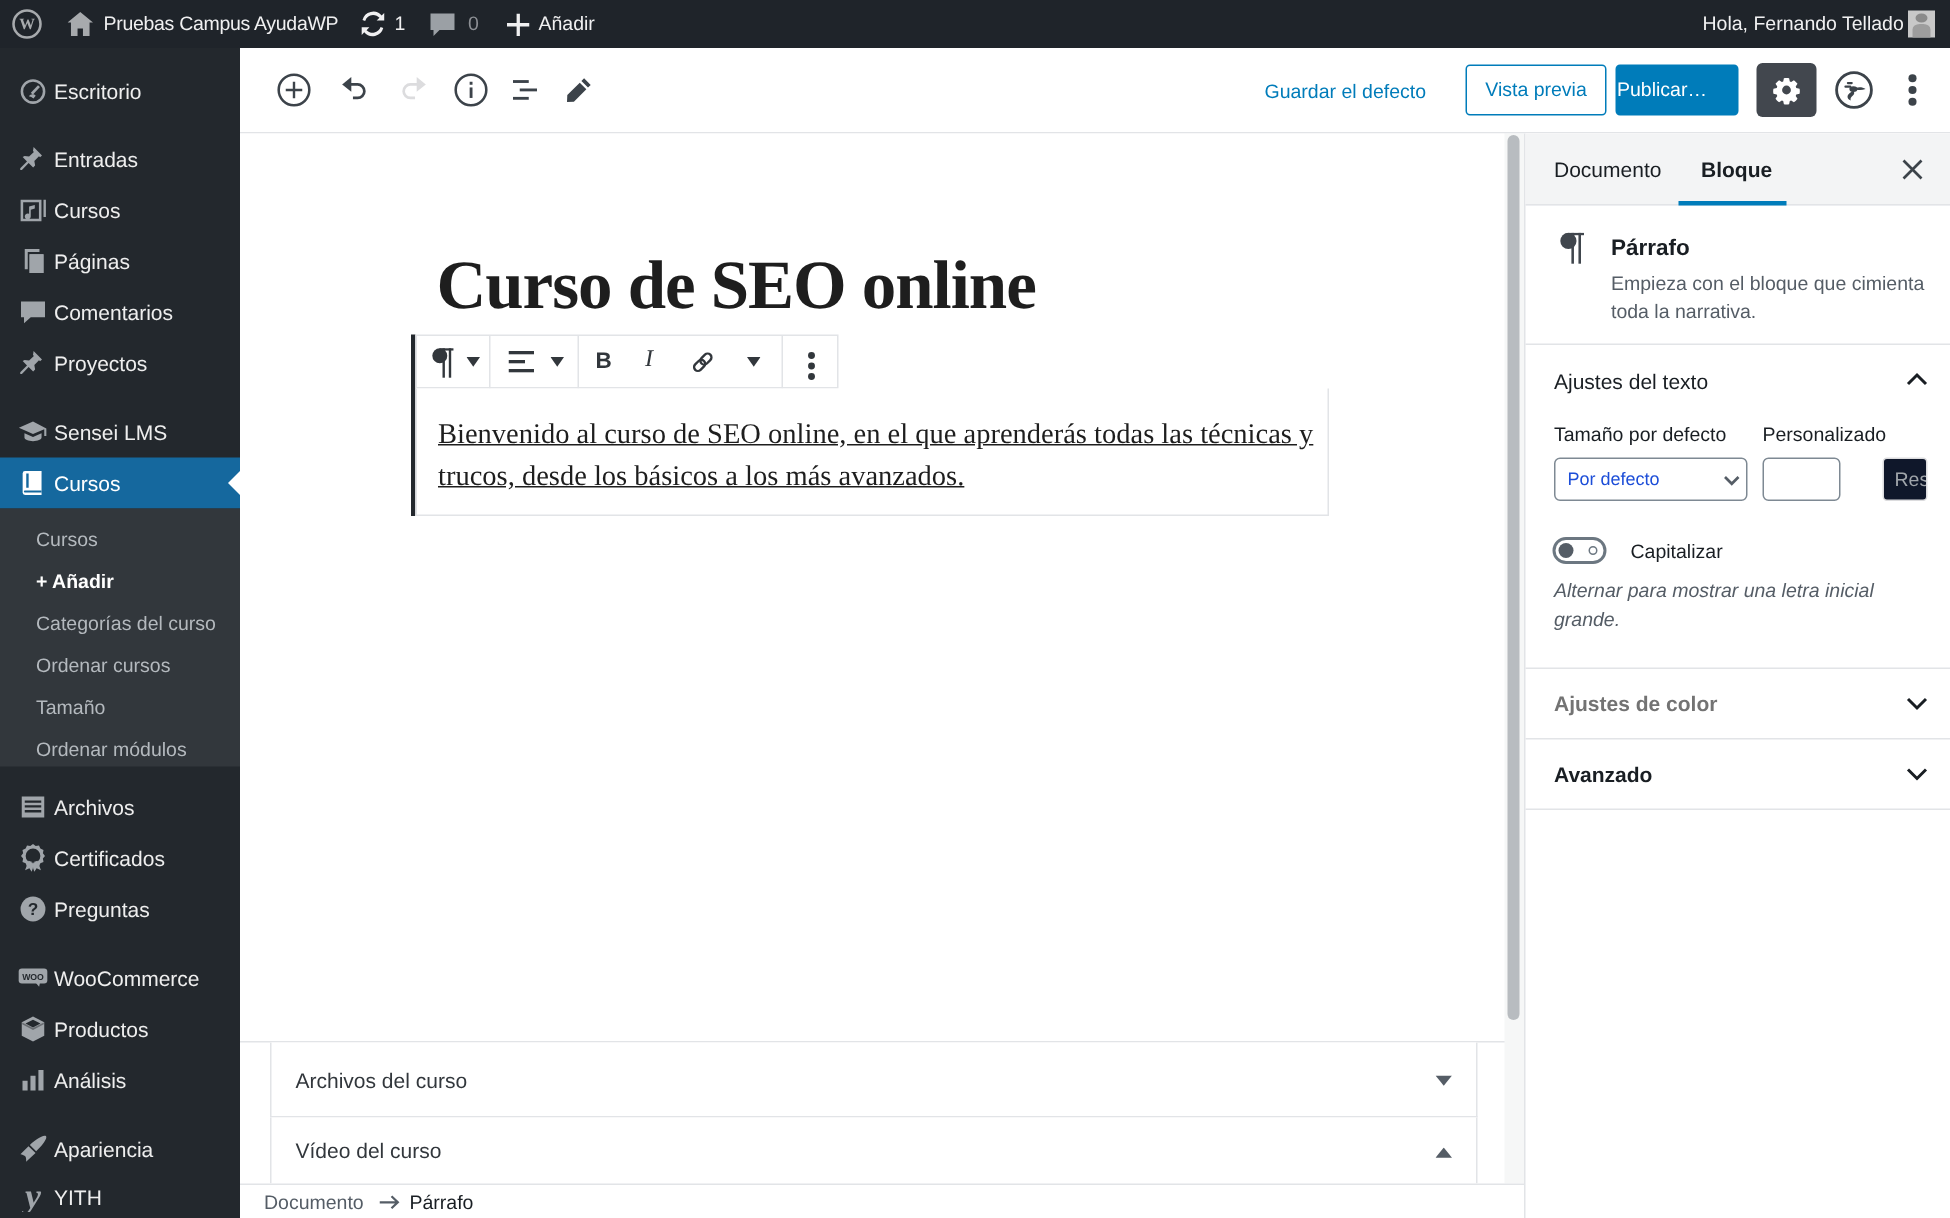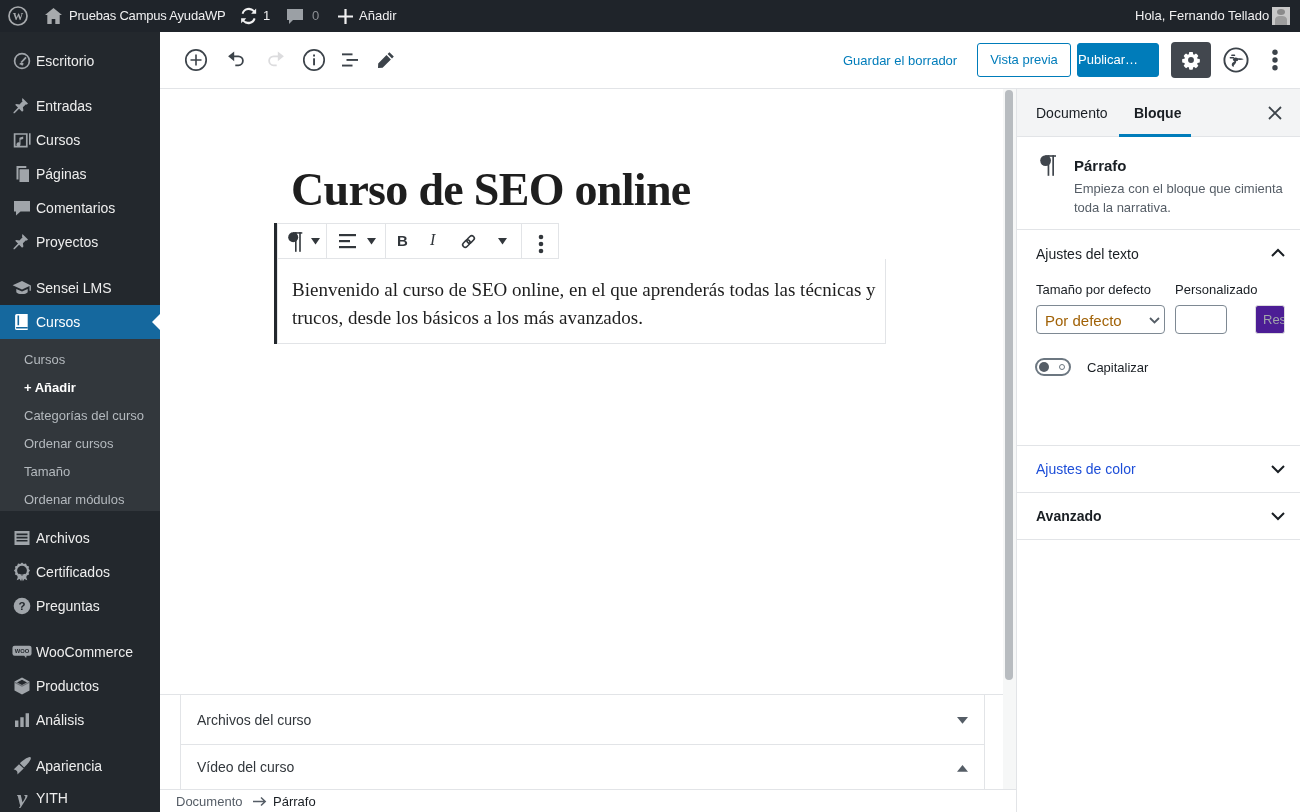--- a/index.html
+++ b/index.html
@@ -43,21 +43,21 @@
 #ptitle { position:absolute; left:131px; top:74px; width:620px;
   font-family:"Liberation Serif", serif; font-weight:bold; font-size:46px;
   letter-spacing:-0.7px; color:#1e1e1e; }
 #toolbar { position:absolute; left:117px; top:134px; width:282px; height:36px;
   background:#fff; border:1px solid #e2e4e7; }
 #darkbar { position:absolute; left:114px; top:134px; width:3px; height:121px; background:#23282d; }
 #pblock { position:absolute; left:117px; top:170px; width:609px; height:85px;
   background:#fff; border:1px solid #e2e4e7; border-top:none; }
 #ptext { position:absolute; left:14px; top:17px; width:600px;
   font-family:"Liberation Serif", serif; font-size:19px; line-height:28px;
-  color:#1e1e1e; white-space:nowrap; }
+  color:#1e1e1e; white-space:nowrap;text-decoration:underline; }
 .tsep { position:absolute; top:0; width:1px; height:35px; background:#e2e4e7; }
 .tbi { position:absolute; }
 
 #mbline { position:absolute; left:0; top:605px; width:856px; height:1px; background:#e2e4e7; }
 .mbox { position:absolute; left:20px; width:805px; background:#fff;
   border-left:1px solid #e2e4e7; border-right:1px solid #e2e4e7; }
 .mbox h2 { position:absolute; left:16px; top:0; width:400px;
   font-size:14px; font-weight:normal; color:#32373c; }
 
 #crumb { position:absolute; left:160px; top:789px; width:856px; height:23px;
@@ -239,21 +239,21 @@
   <svg class="hic" style="left:178px;top:16px" width="24" height="24" viewBox="0 0 24 24">
     <g fill="#3c434a">
         <rect x="4" y="5.4" width="10.5" height="1.9"></rect>
         <rect x="8.5" y="11" width="11.5" height="1.9"></rect>
         <rect x="4" y="16.6" width="10.5" height="1.9"></rect>
       </g>
   </svg>
   <svg class="hic" style="left:214px;top:16px" width="24" height="24" viewBox="0 0 24 24">
     <path fill="#3c434a" d="M15.4 4.2 19.8 8.6 18 10.4 13.6 6zM12.5 7.1 16.9 11.5 8.6 19.8 4 20 4.2 15.4z"></path>
   </svg>
-  <div id="savedraft">Guardar el borrador</div>
+  <div id="savedraft">Guardar el defecto</div>
   <div id="vista">Vista previa</div>
   <div id="publicar">Publicar…</div>
   <div id="gb">
     <svg style="position:absolute;left:9px;top:7px" width="22" height="22" viewBox="0 0 24 24">
       <path fill="#fff" d="M12 3.2c.6 0 1.3.1 1.9.2l.5 2.4 1 .4 2-1.3c1 .7 1.9 1.6 2.6 2.6l-1.3 2 .4 1 2.4.5a9 9 0 0 1 0 3.8l-2.4.5-.4 1 1.3 2c-.7 1-1.6 1.9-2.6 2.6l-2-1.3-1 .4-.5 2.4a9 9 0 0 1-3.8 0l-.5-2.4-1-.4-2 1.3c-1-.7-1.9-1.6-2.6-2.6l1.3-2-.4-1-2.4-.5a9 9 0 0 1 0-3.8l2.4-.5.4-1-1.3-2c.7-1 1.6-1.9 2.6-2.6l2 1.3 1-.4.5-2.4c.6-.1 1.2-.2 1.9-.2zm0 5.6a3.2 3.2 0 1 0 0 6.4 3.2 3.2 0 0 0 0-6.4z"></path>
     </svg>
   </div>
   <svg class="hic" style="left:1063px;top:15px" width="26" height="26" viewBox="0 0 26 26">
     <circle cx="13" cy="13" r="11.6" fill="none" stroke="#3c434a" stroke-width="1.9"></circle>
     <g fill="#3c434a">
@@ -367,37 +367,38 @@
     <div style="position:absolute;left:57px;top:43px;width:215px;font-size:13px;line-height:18.5px;color:#555d66">Empieza con el bloque que cimienta toda la narrativa.</div>
   </div>
   <div style="position:absolute;left:0;top:141px;width:283px;height:216px;border-bottom:1px solid #e2e4e7">
     <div style="position:absolute;left:19px;top:16px;font-size:14px;font-weight:normal;color:#191e23">Ajustes del texto</div>
     <svg style="position:absolute;left:254px;top:18px" width="14" height="9" viewBox="0 0 14 9">
         <path fill="none" stroke="#191e23" stroke-width="2" d="M1 8l6-6 6 6"></path>
       </svg>
     <div style="position:absolute;left:19px;top:52px;font-size:13px;color:#191e23">Tamaño por defecto</div>
     <div style="position:absolute;left:158px;top:52px;font-size:13px;color:#191e23">Personalizado</div>
     <div style="position:absolute;left:19px;top:75px;width:129px;height:29px;border:1px solid #7e8993;border-radius:4px;background:#fff">
-      <span style="position:absolute;left:8px;top:6px;font-size:15px;color:#a16207">Por defecto</span>
+      <span style="position:absolute;left:8px;top:6px;font-size:12px;color:#1d4ed8">Por defecto</span>
       <svg style="position:absolute;left:112px;top:11px" width="11" height="7" viewBox="0 0 11 7">
           <path fill="none" stroke="#555d66" stroke-width="1.8" d="M1 1l4.5 4.5L10 1"></path>
         </svg>
     </div>
     <div style="position:absolute;left:158px;top:75px;width:52px;height:29px;border:1px solid #7e8993;border-radius:4px;background:#fff"></div>
-    <div style="position:absolute;left:238px;top:75px;width:30px;height:29px;border:1px solid #dcdcde;border-radius:3px;background:#4c1d95;overflow:hidden">
+    <div style="position:absolute;left:238px;top:75px;width:30px;height:29px;border:1px solid #dcdcde;border-radius:3px;background:#0f172a;overflow:hidden">
       <span style="position:absolute;left:7px;top:6px;font-size:13px;color:#a0a5aa">Res</span>
     </div>
     <div style="position:absolute;left:18px;top:128px;width:36px;height:18px;border:2px solid #6c7781;border-radius:9px;background:#fff">
       <div style="position:absolute;left:2px;top:2px;width:10px;height:10px;border-radius:50%;background:#555d66"></div>
       <div style="position:absolute;left:22px;top:4px;width:6px;height:6px;border:1.5px solid #6c7781;border-radius:50%"></div>
     </div>
     <div style="position:absolute;left:70px;top:130px;font-size:13px;color:#191e23">Capitalizar</div>
+    <div style="position:absolute;left:19px;top:155px;width:230px;font-size:13px;font-style:italic;line-height:18.5px;color:#555d66">Alternar para mostrar una letra inicial grande.</div>
   </div>
   <div style="position:absolute;left:0;top:357px;width:283px;height:47px;border-bottom:1px solid #e2e4e7">
-    <div style="position:absolute;left:19px;top:15px;font-size:14px;font-weight:normal;color:#1d4ed8">Ajustes de color</div>
+    <div style="position:absolute;left:19px;top:15px;font-size:14px;font-weight:bold;color:#737373">Ajustes de color</div>
     <svg style="position:absolute;left:254px;top:19px" width="14" height="9" viewBox="0 0 14 9">
         <path fill="none" stroke="#191e23" stroke-width="2" d="M1 1l6 6 6-6"></path>
       </svg>
   </div>
   <div style="position:absolute;left:0;top:404px;width:283px;height:47px;border-bottom:1px solid #e2e4e7">
     <div style="position:absolute;left:19px;top:15px;font-size:14px;font-weight:bold;color:#191e23">Avanzado</div>
     <svg style="position:absolute;left:254px;top:19px" width="14" height="9" viewBox="0 0 14 9">
         <path fill="none" stroke="#191e23" stroke-width="2" d="M1 1l6 6 6-6"></path>
       </svg>
   </div>

